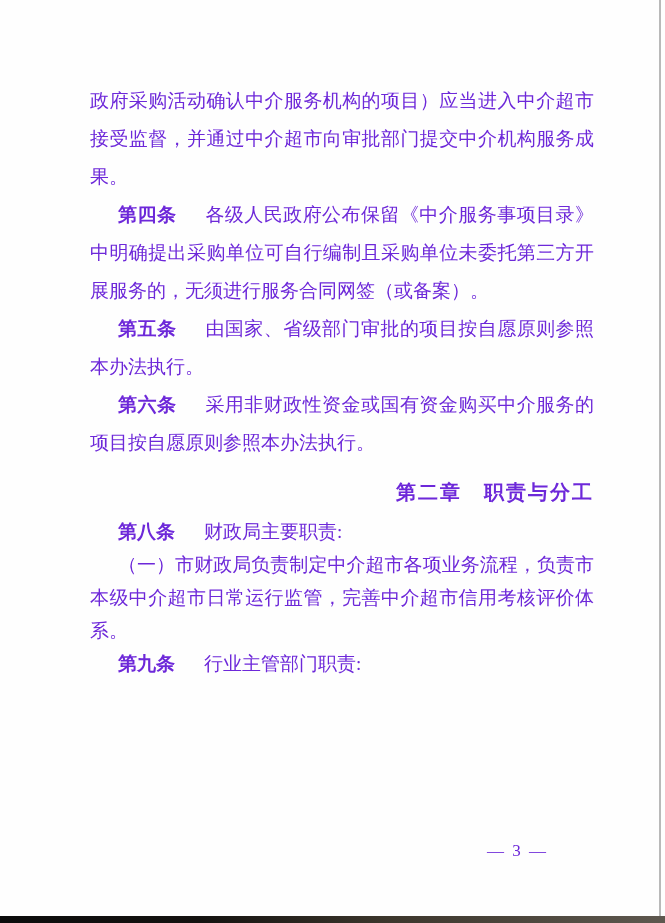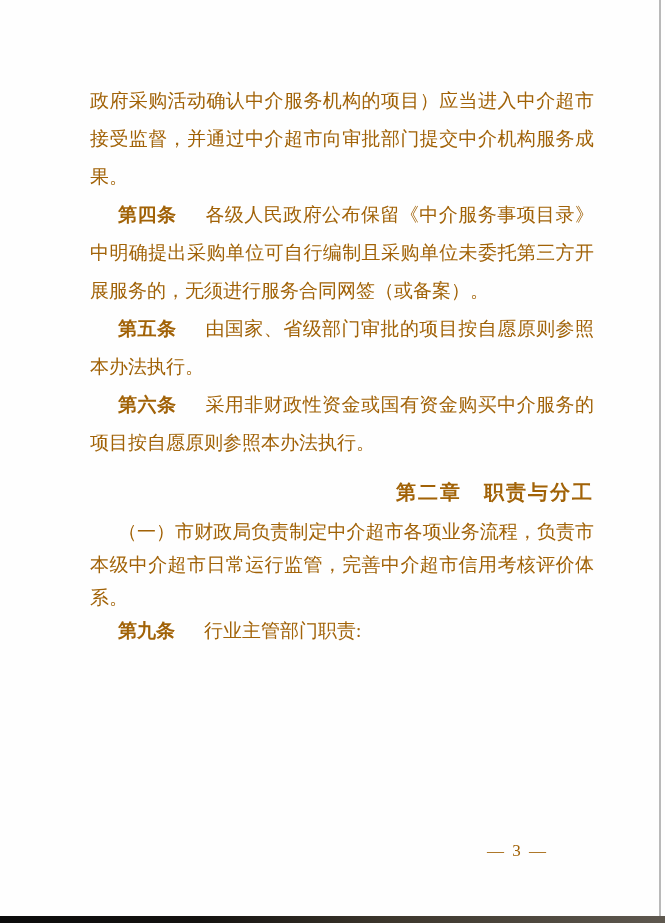--- a/index.html
+++ b/index.html
@@ -7,21 +7,21 @@
     margin: 0; padding: 0;
     background: #ffffff;
     width: 665px; height: 923px;
     font-family: "Liberation Serif", "DejaVu Serif", serif;
   }
   .page {
     position: relative;
     width: 665px; height: 923px;
     background: #fefefe;
     overflow: hidden;
-    color: #a16207;
+    color: #6d28d9;
   }
   .content {
     position: absolute;
     left: 90px; top: 82px;
     width: 504px;
   }
   .para {
     margin: 0;
     font-size: 19px;
     line-height: 38px;
@@ -73,20 +73,21 @@
     <section class="block-a">
       <p class="para"><span>政府采购活动确认中介服务机构的项目）应当进入中介超市接受监督，并通过中介超市向审批部门提交中介机构服务成果。</span></p>
       <p class="para indent"><b class="label">第四条</b><span>各级人民政府公布保留《中介服务事项目录》中明确提出采购单位可自行编制且采购单位未委托第三方开展服务的，无须进行服务合同网签（或备案）。</span></p>
       <p class="para indent"><b class="label">第五条</b><span>由国家、省级部门审批的项目按自愿原则参照本办法执行。</span></p>
       <p class="para indent"><b class="label">第六条</b><span>采用非财政性资金或国有资金购买中介服务的项目按自愿原则参照本办法执行。</span></p>
     </section>
 
     <h2 class="chapter">第二章　职责与分工</h2>
 
     <section class="block-b">
+      <p class="para indent"><b class="label">第八条</b><span>财政局主要职责:</span></p>
       <p class="para indent"><span>（一）市财政局负责制定中介超市各项业务流程，负责市本级中介超市日常运行监管，完善中介超市信用考核评价体系。</span></p>
       <p class="para indent"><b class="label">第九条</b><span>行业主管部门职责:</span></p>
 
     </section>
 
   </div>
 
   <div class="page-number">— 3 —</div>
 
   <div class="scan-edge-right"></div>

